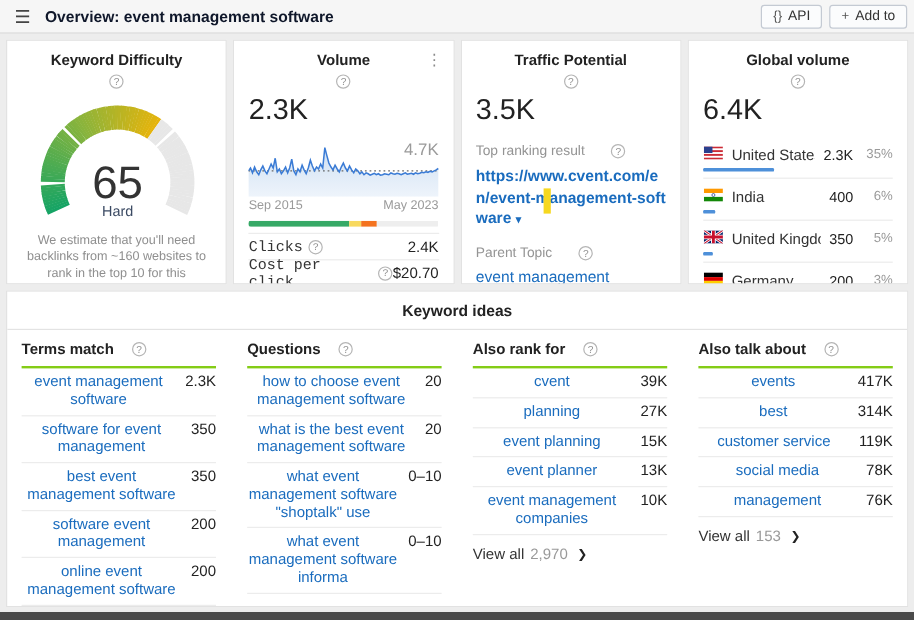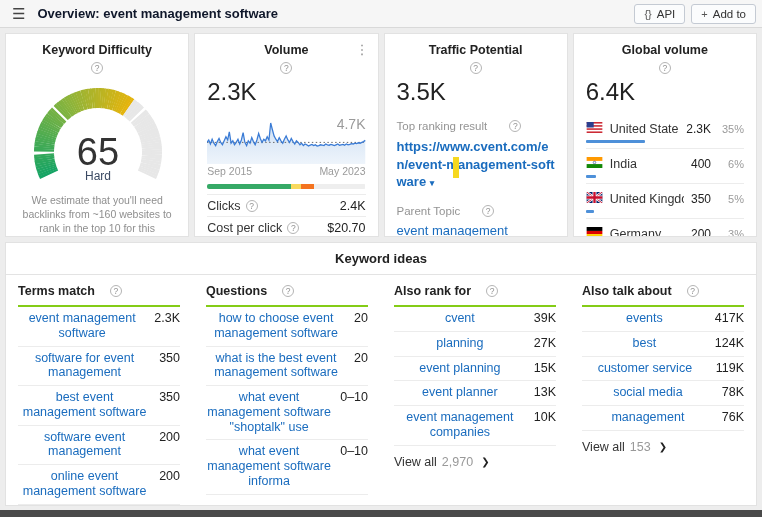--- a/index.html
+++ b/index.html
@@ -47,21 +47,21 @@
   .kebab { position: absolute; top: 8px; right: 9px; color: #8a8a8a; font-size: 13px; cursor: pointer; }
   .chart-zone { position: relative; margin-top: 2px; }
   .chart-max { position: absolute; top: -2px; right: 0; font-size: 14px; color: #9a9a9a; }
   .spark { width: 100%; height: 46px; display: block; margin-top: 12px; }
   .date-row { display: flex; justify-content: space-between; font-size: 10.5px; color: #9a9a9a; margin-top: 1px; }
   .clicks-bar { display: flex; height: 5px; border-radius: 2px; overflow: hidden; margin: 7px 0 5px; }
   .stat-row {
     display: flex; justify-content: space-between; align-items: center;
     height: 22px; border-top: 1px solid #ececec; font-size: 12.5px;
   }
-  .stat-label { display: flex; align-items: center; gap: 5px; color: #333; }
+  .stat-label { display: flex; align-items: center; gap: 5px; color: #333; font-family: Liberation Mono, monospace; }
   .stat-value { color: #222; }
   
   .sub-label { color: #949494; font-size: 11.5px; display: flex; align-items: center; gap: 22px; margin-top: 14px; }
   .link { color: #1a6cbe; cursor: pointer; text-decoration: none; }
   .tp-url { font-size: 13px; line-height: 1.35; margin-top: 6px; width: 162px; word-break: break-all; font-weight: bold; }
   .caret { font-size: 9px; color: #1a6cbe; }
   .tp-topic { font-size: 13px; margin-top: 6px; }
   .yellow-marker { position: absolute; left: 68px; top: 123px; width: 6px; height: 21px; background: #f6d820; }
   
   .country-list { margin-top: 8px; }
@@ -458,21 +458,21 @@
           <div class="col-head">
             <span>Also talk about</span>
             <span class="q"></span>
           </div>
           <div class="kw-row">
             <span class="kw-link link">events</span>
             <span class="kw-val">417K</span>
           </div>
           <div class="kw-row">
             <span class="kw-link link">best</span>
-            <span class="kw-val">124K</span>
+            <span class="kw-val">314K</span>
           </div>
           <div class="kw-row">
             <span class="kw-link link">customer service</span>
             <span class="kw-val">119K</span>
           </div>
           <div class="kw-row">
             <span class="kw-link link">social media</span>
             <span class="kw-val">78K</span>
           </div>
           <div class="kw-row">

